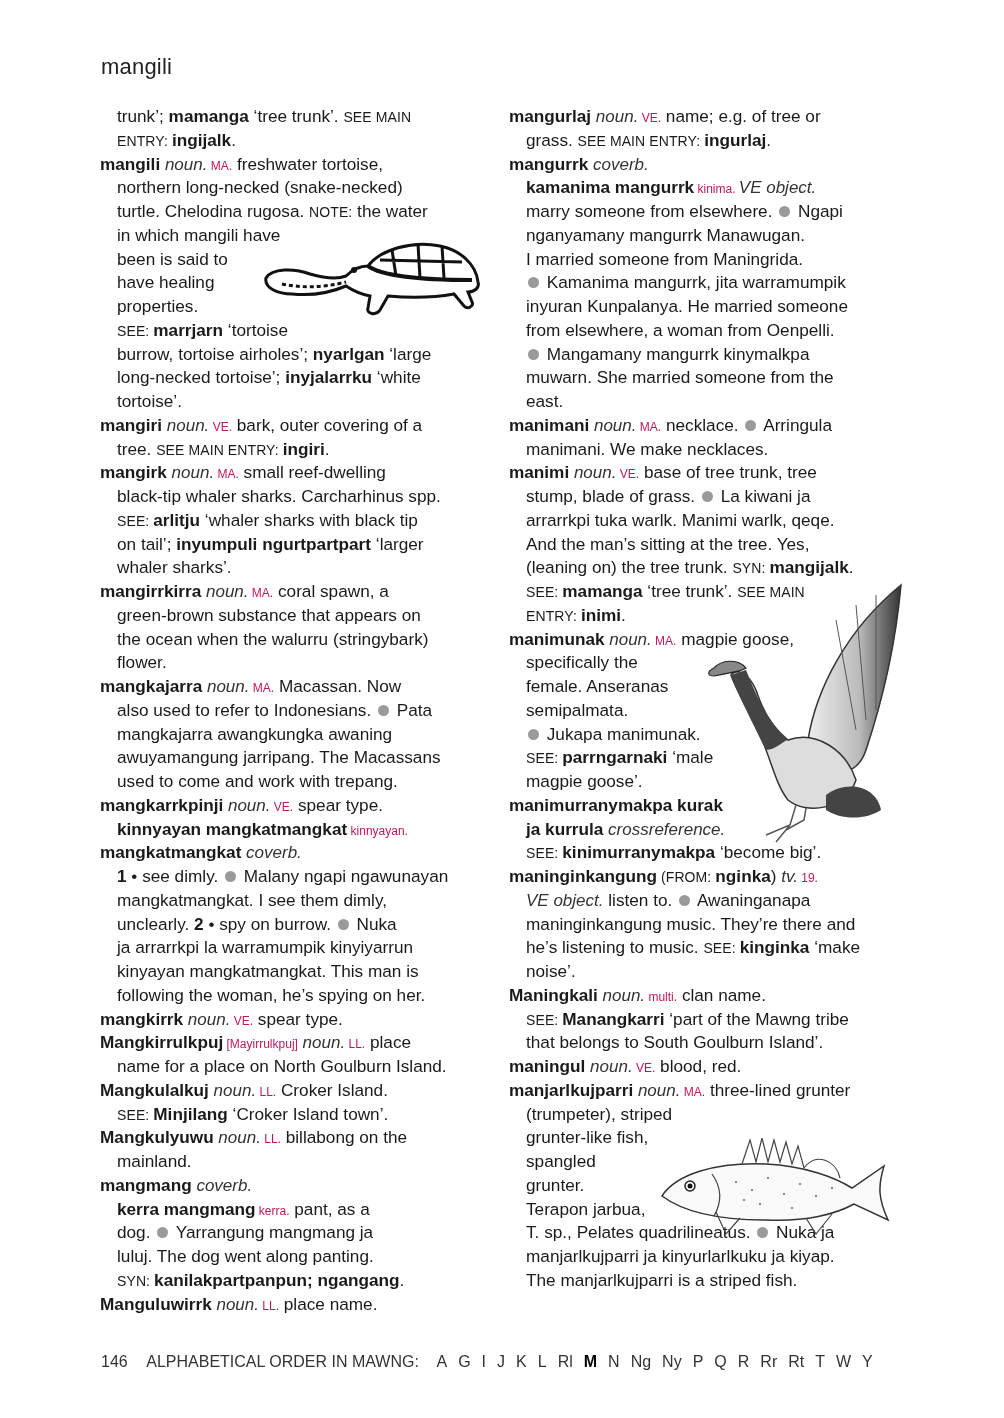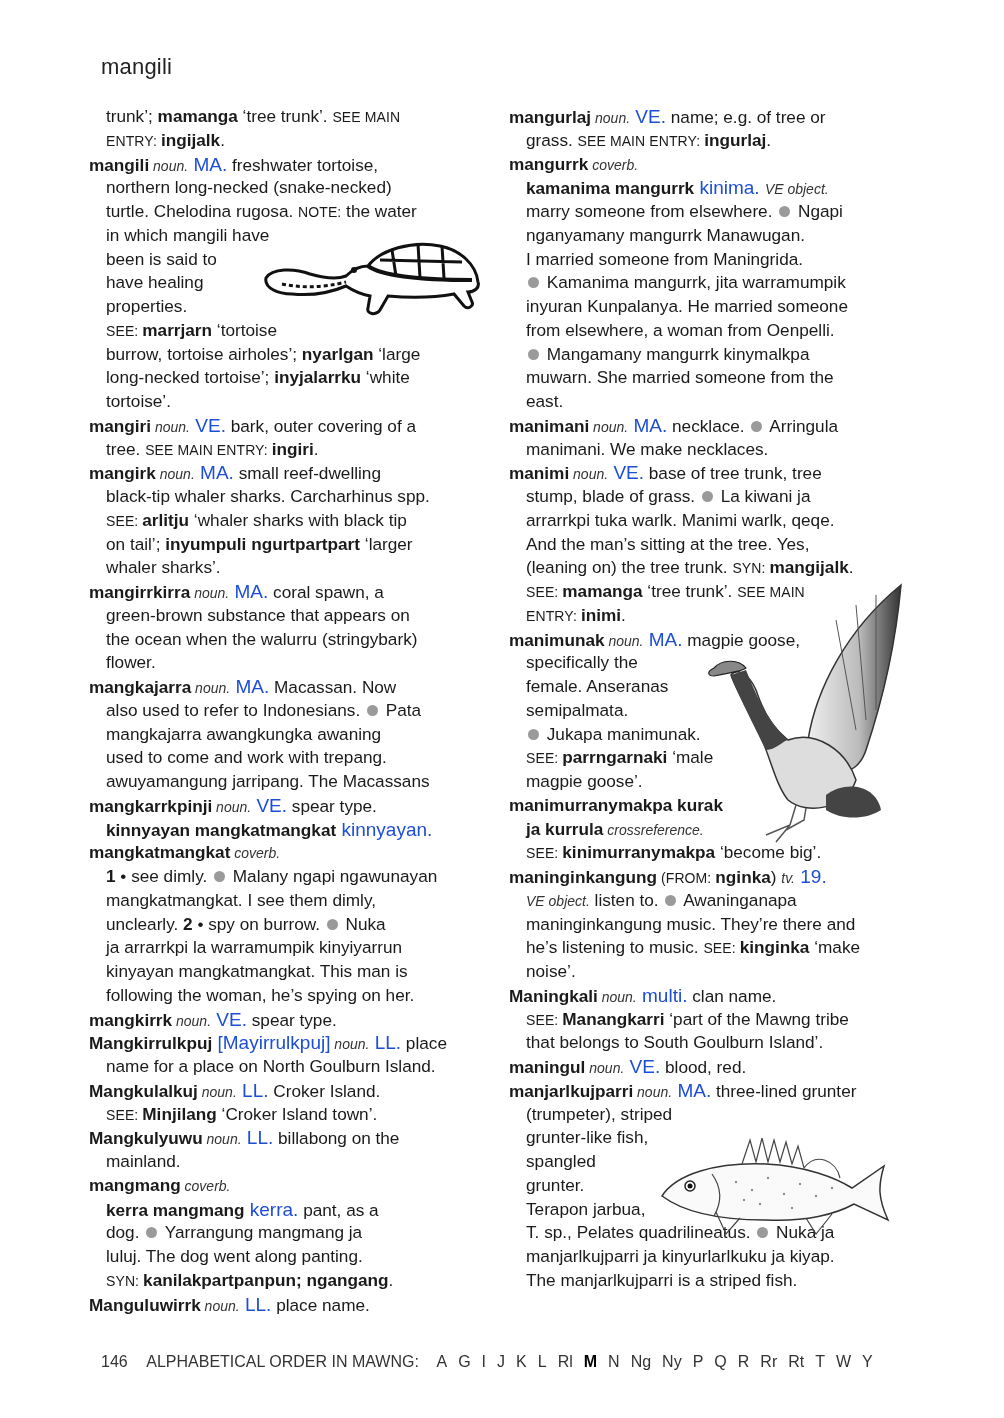--- a/index.html
+++ b/index.html
@@ -1,28 +1,28 @@
 <!DOCTYPE html>
 <html><head>
 <meta charset="utf-8">
 <style>
   html, body { margin: 0; padding: 0; background: #ffffff; }
   body { width: 1004px; height: 1418px; position: relative; overflow: hidden;
          font-family: "Liberation Sans", "DejaVu Sans", sans-serif; color: #1a1a1a; }
   .running-head { position: absolute; left: 101px; top: 54px; font-size: 22px; font-weight: 300; color: #222; letter-spacing: 0.2px; }
   .col { position: absolute; top: 105px; width: 385px; font-size: 17.2px; line-height: 23.75px; }
-  .col-left { left: 89px; }
+  .col-left { left: 100px; }
   .col-right { left: 509px; width: 390px; }
   .line { white-space: nowrap; height: 23.75px; }
   .ind { padding-left: 17px; }
   .b { font-weight: bold; }
   .i { }
   .sc { font-size: 14px; letter-spacing: 0.1px; }
-  .lt { font-weight: normal; font-size: 19px; color: #1d4ed8; margin-top: 10px; }
-  .lti { font-style: italic; font-size: 14px; color: #333; }
+  .lt { font-weight: normal; font-size: 12px; color: #be185d; margin-top: 10px; }
+  .lti { font-style: italic; font-size: 17px; color: #333; }
   .dot { display: inline-block; width: 11px; height: 11px; border-radius: 50%; background: #9a9a9a; margin: 0 3px 0 2px; vertical-align: 0px; }
   .illus { position: absolute; }
   .footer { position: absolute; left: 101px; top: 1353px; font-size: 16px; color: #333; white-space: nowrap; font-weight: 300; }
   .footer span { margin-right: 11px; }
   .footer .cur { font-weight: bold; color: #000; }
   .footer .label { margin-right: 14px; }
   .footer .pg { margin-right: 15px; }
 </style>
 </head>
 <body>
@@ -50,22 +50,22 @@
     <div class="line ind"><span class="sc">SEE: </span><span class="b">arlitju</span><span> ‘whaler sharks with black tip</span></div>
     <div class="line ind"><span>on tail’; </span><span class="b">inyumpuli ngurtpartpart</span><span> ‘larger</span></div>
     <div class="line ind"><span>whaler sharks’.</span></div>
     <div class="line"><span class="b">mangirrkirra</span><span class="lti"> noun.</span><span class="lt"> MA.</span><span> coral spawn, a</span></div>
     <div class="line ind"><span>green-brown substance that appears on</span></div>
     <div class="line ind"><span>the ocean when the </span><span class="i">walurru</span><span> (stringybark)</span></div>
     <div class="line ind"><span>flower.</span></div>
     <div class="line"><span class="b">mangkajarra</span><span class="lti"> noun.</span><span class="lt"> MA.</span><span> Macassan. Now</span></div>
     <div class="line ind"><span>also used to refer to Indonesians. </span><span class="dot"></span><span class="i"> Pata</span></div>
     <div class="line ind"><span class="i">mangkajarra awangkungka awaning</span></div>
+    <div class="line ind"><span class="i">awuyamangung jarripang.</span><span> The Macassans</span></div>
     <div class="line ind"><span>used to come and work with trepang.</span></div>
-    <div class="line ind"><span class="i">awuyamangung jarripang.</span><span> The Macassans</span></div>
     <div class="line"><span class="b">mangkarrkpinji</span><span class="lti"> noun.</span><span class="lt"> VE.</span><span> spear type.</span></div>
     <div class="line ind"><span class="b">kinnyayan mangkatmangkat</span><span class="lt"> kinnyayan.</span></div>
     <div class="line"><span class="b">mangkatmangkat</span><span class="lti"> coverb.</span></div>
     <div class="line ind"><span class="b">1</span><span> • see dimly. </span><span class="dot"></span><span class="i"> Malany ngapi ngawunayan</span></div>
     <div class="line ind"><span class="i">mangkatmangkat</span><span>. I see them dimly,</span></div>
     <div class="line ind"><span>unclearly. </span><span class="b">2</span><span> • spy on burrow. </span><span class="dot"></span><span class="i"> Nuka</span></div>
     <div class="line ind"><span class="i">ja arrarrkpi la warramumpik kinyiyarrun</span></div>
     <div class="line ind"><span class="i">kinyayan mangkatmangkat</span><span>. This man is</span></div>
     <div class="line ind"><span>following the woman, he’s spying on her.</span></div>
     <div class="line"><span class="b">mangkirrk</span><span class="lti"> noun.</span><span class="lt"> VE.</span><span> spear type.</span></div>

